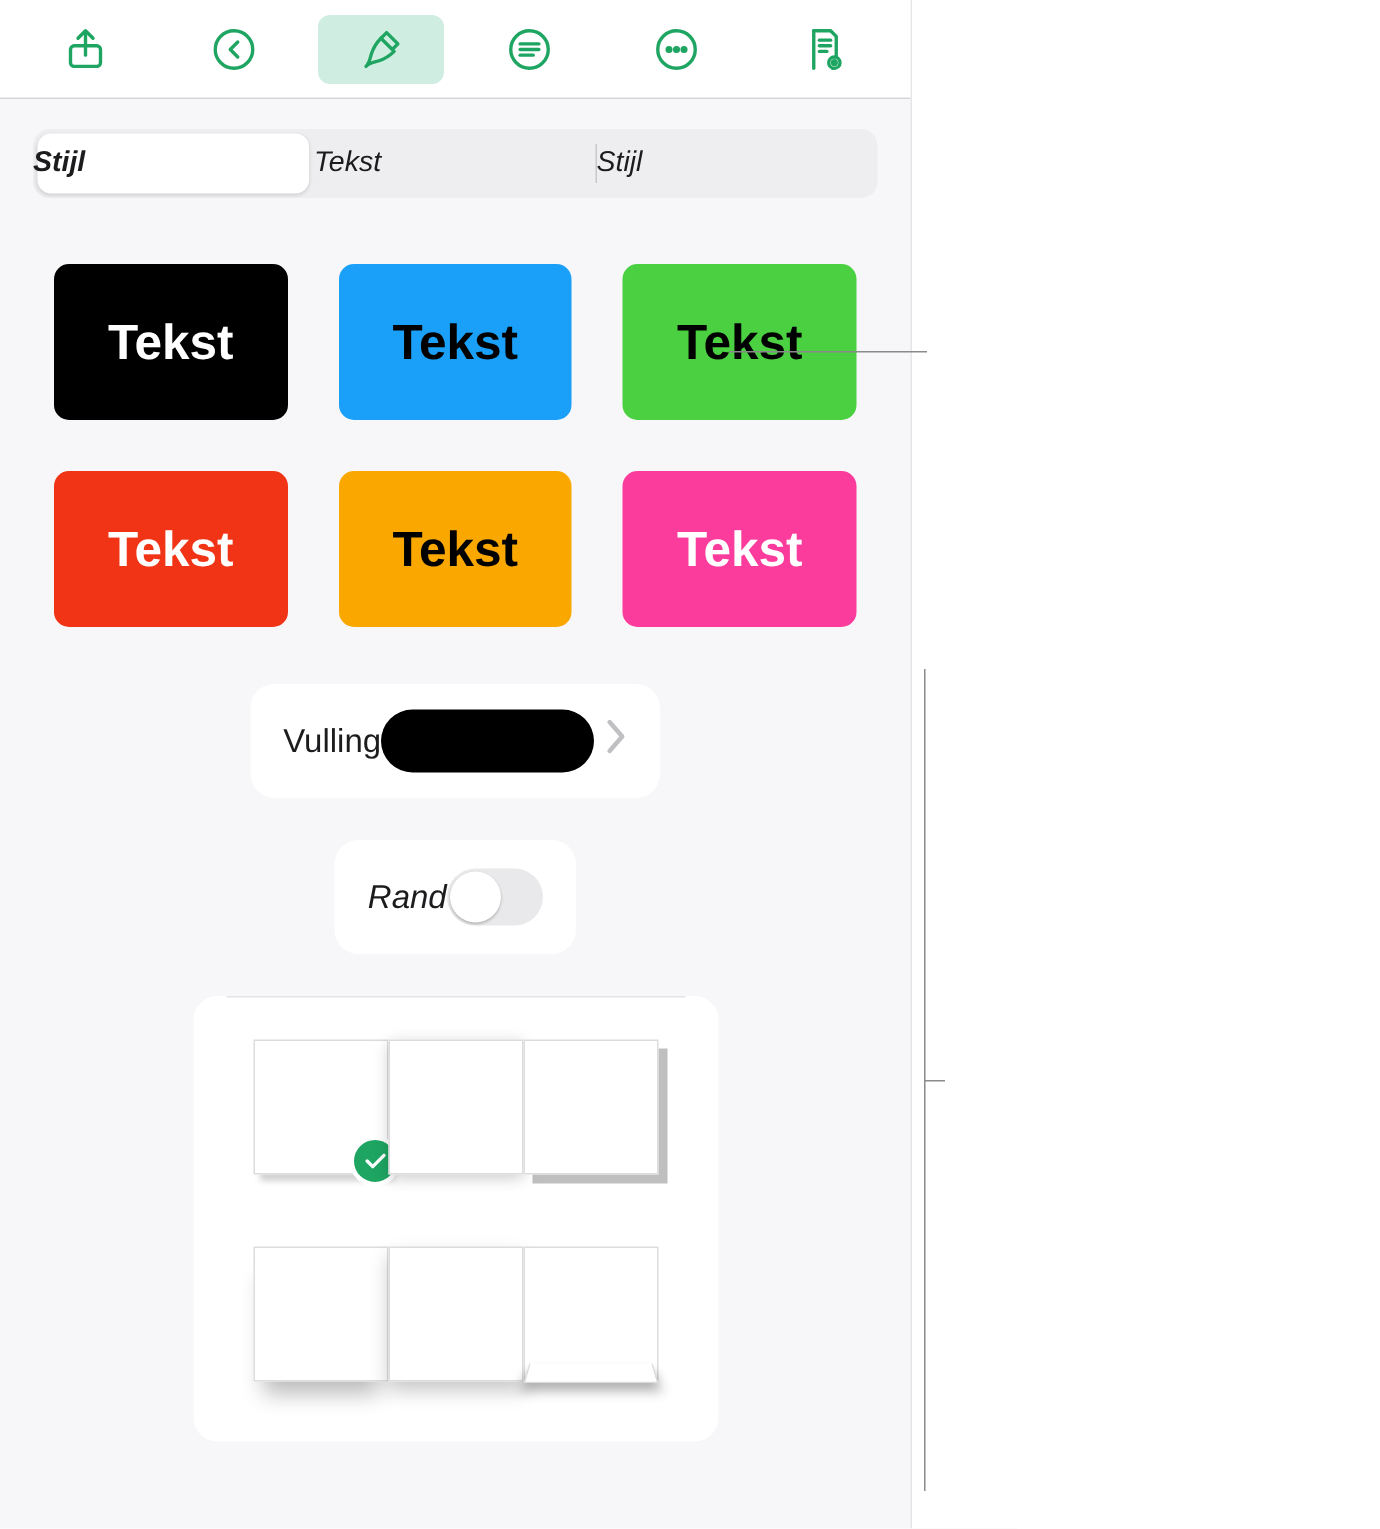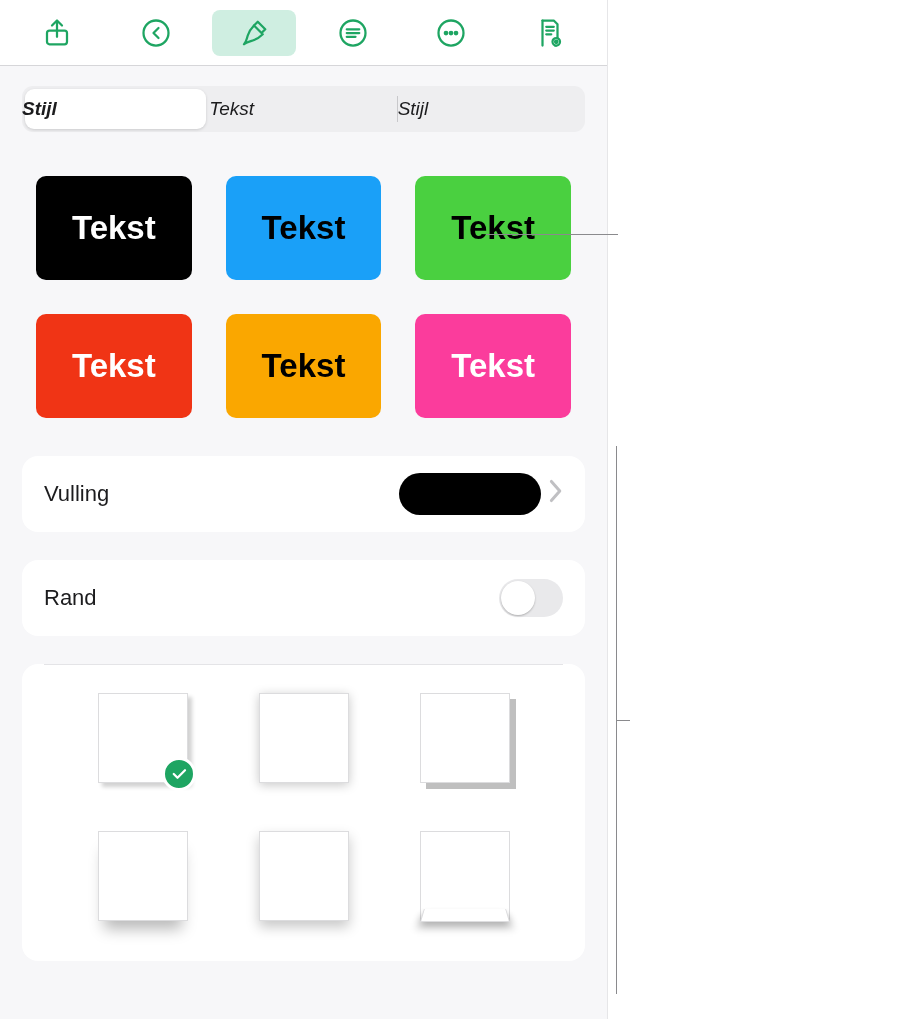--- a/index.html
+++ b/index.html
@@ -98,20 +98,21 @@
     justify-content: center;
     font-size: 33px;
     font-weight: 700;
   }
   
   .cards {
     padding: 30px 22px 0 22px;
     display: flex;
     flex-direction: column;
     gap: 28px;
+    align-items: center;
   }
   .card {
     background: #ffffff;
     border-radius: 16px;
   }
   .row {
     display: flex;
     align-items: center;
     padding: 0 22px;
     font-size: 22px;
@@ -131,20 +132,21 @@
     height: 42px;
     border-radius: 21px;
   }
   .chevron {
     color: #c0c0c3;
   }
   .chevron svg { width: 16px; height: 24px; }
   .row-toggle {
     height: 76px;
     justify-content: space-between;
+    font-style: italic;
   }
   .toggle {
     width: 64px;
     height: 38px;
     border-radius: 19px;
     position: relative;
   }
   .toggle.off { background: #e9e9eb; }
   .toggle.on { background: #34c759; }
   .knob {

